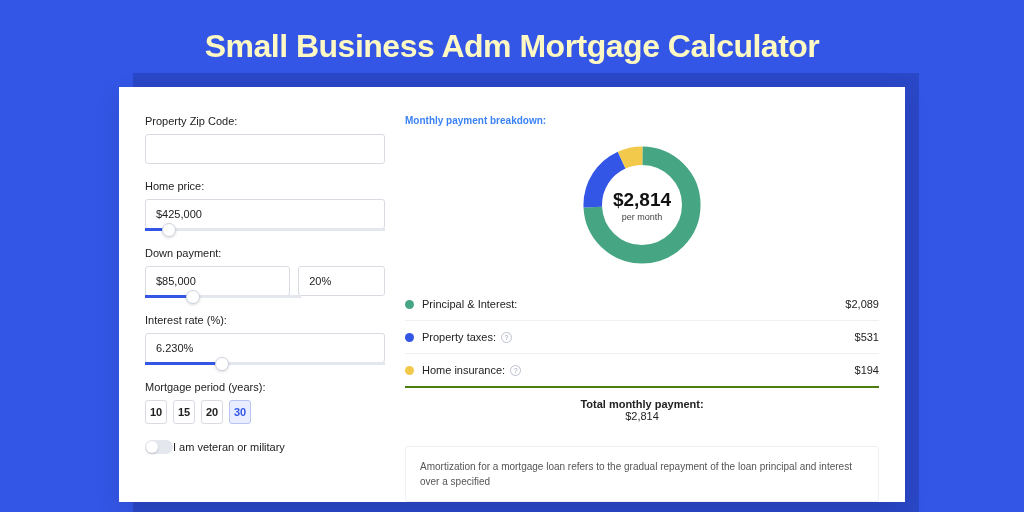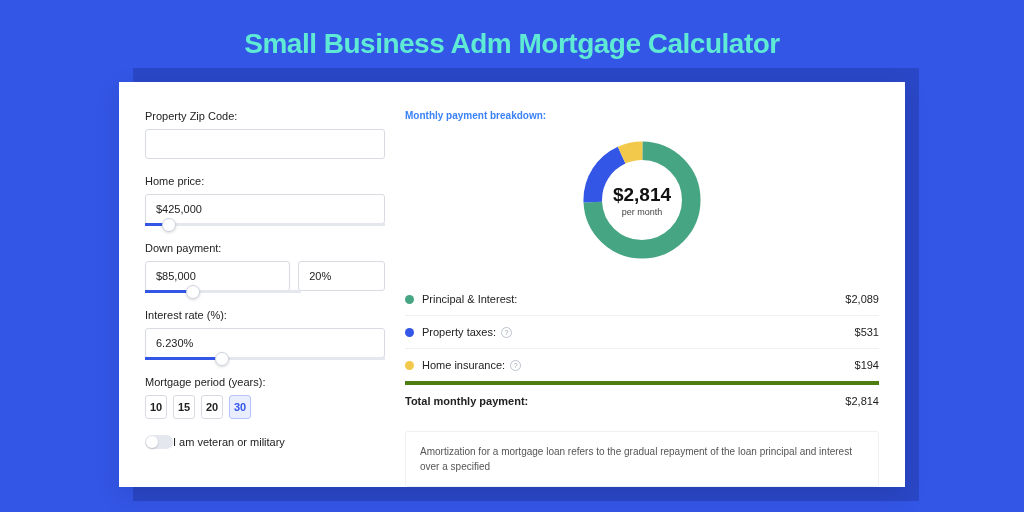--- a/index.html
+++ b/index.html
@@ -4,22 +4,22 @@
 <style>
   * { box-sizing: border-box; margin: 0; padding: 0; }
   body {
     font-family: -apple-system, BlinkMacSystemFont, "Segoe UI", Arial, sans-serif;
     background: #3356e6;
     width: 1024px;
     height: 512px;
     overflow: hidden;
   }
   .page-title {
-    color: #5eead4;
-    font-size: 28px;
+    color: #fef9c3;
+    font-size: 32px;
     font-weight: 700;
     text-align: center;
     padding: 28px 0 22px;
     letter-spacing: -0.5px;
   }
   .card {
     background: #fff;
     margin: 0 auto;
     width: 786px;
     box-shadow: 0 8px 24px rgba(0,0,0,.1);
@@ -149,21 +149,21 @@
   .breakdown-row:first-of-type { border-top: none; text-align: center; }
   .dot {
     width: 9px; height: 9px; border-radius: 50%;
     margin-right: 8px; flex-shrink: 0;
   }
   .dot.green { background: #46a582; }
   .dot.blue { background: #3356e6; }
   .dot.yellow { background: #f2c94a; }
   .bd-label { color: #222; flex: 1; display: flex; align-items: center; gap: 5px; }
   .bd-val { color: #222; font-weight: 400; }
-  .total-row { font-weight: 700; border-top: 4px solid #4d7c0f; }
+  .total-row { font-weight: 700; border-top: 2px solid #4d7c0f; flex-direction: column; }
   .total-row .bd-label { margin-left: 0; }
 
   .info-icon {
     width: 11px; height: 11px;
     border: 1px solid #bcc2ce;
     border-radius: 50%;
     display: inline-flex; align-items: center; justify-content: center;
     font-size: 7px; color: #9aa1b0;
     font-style: normal;
   }

